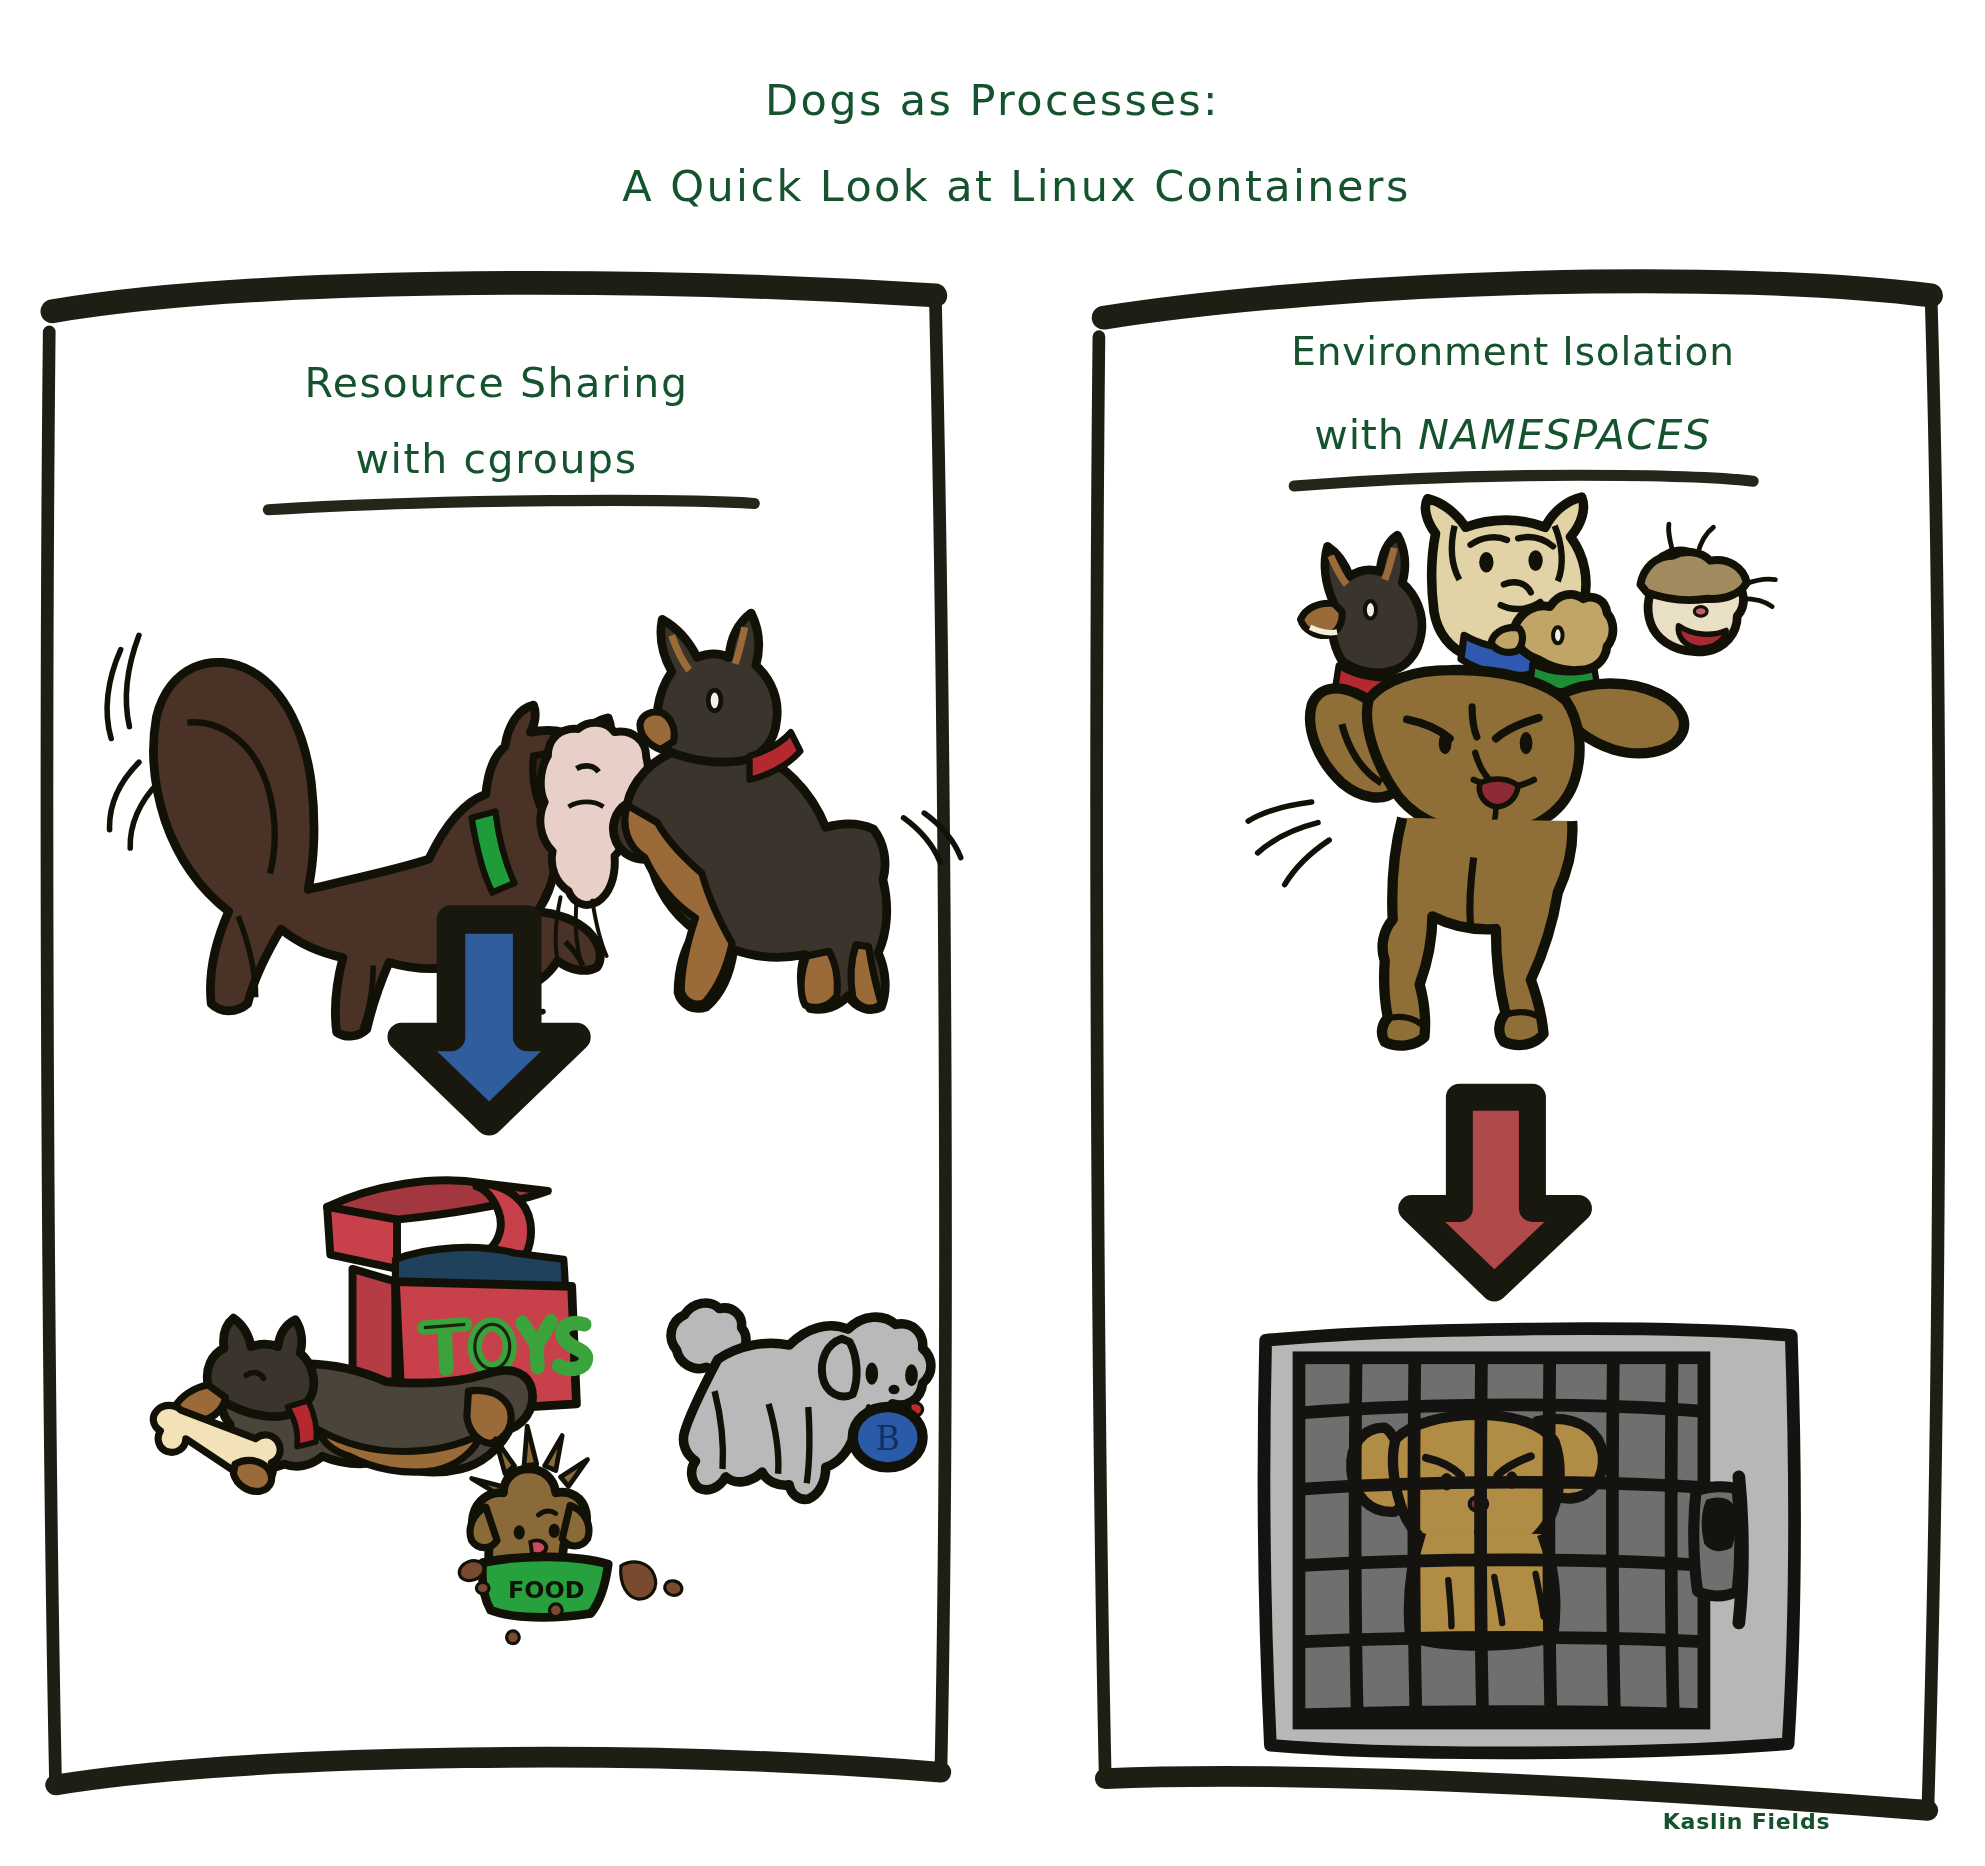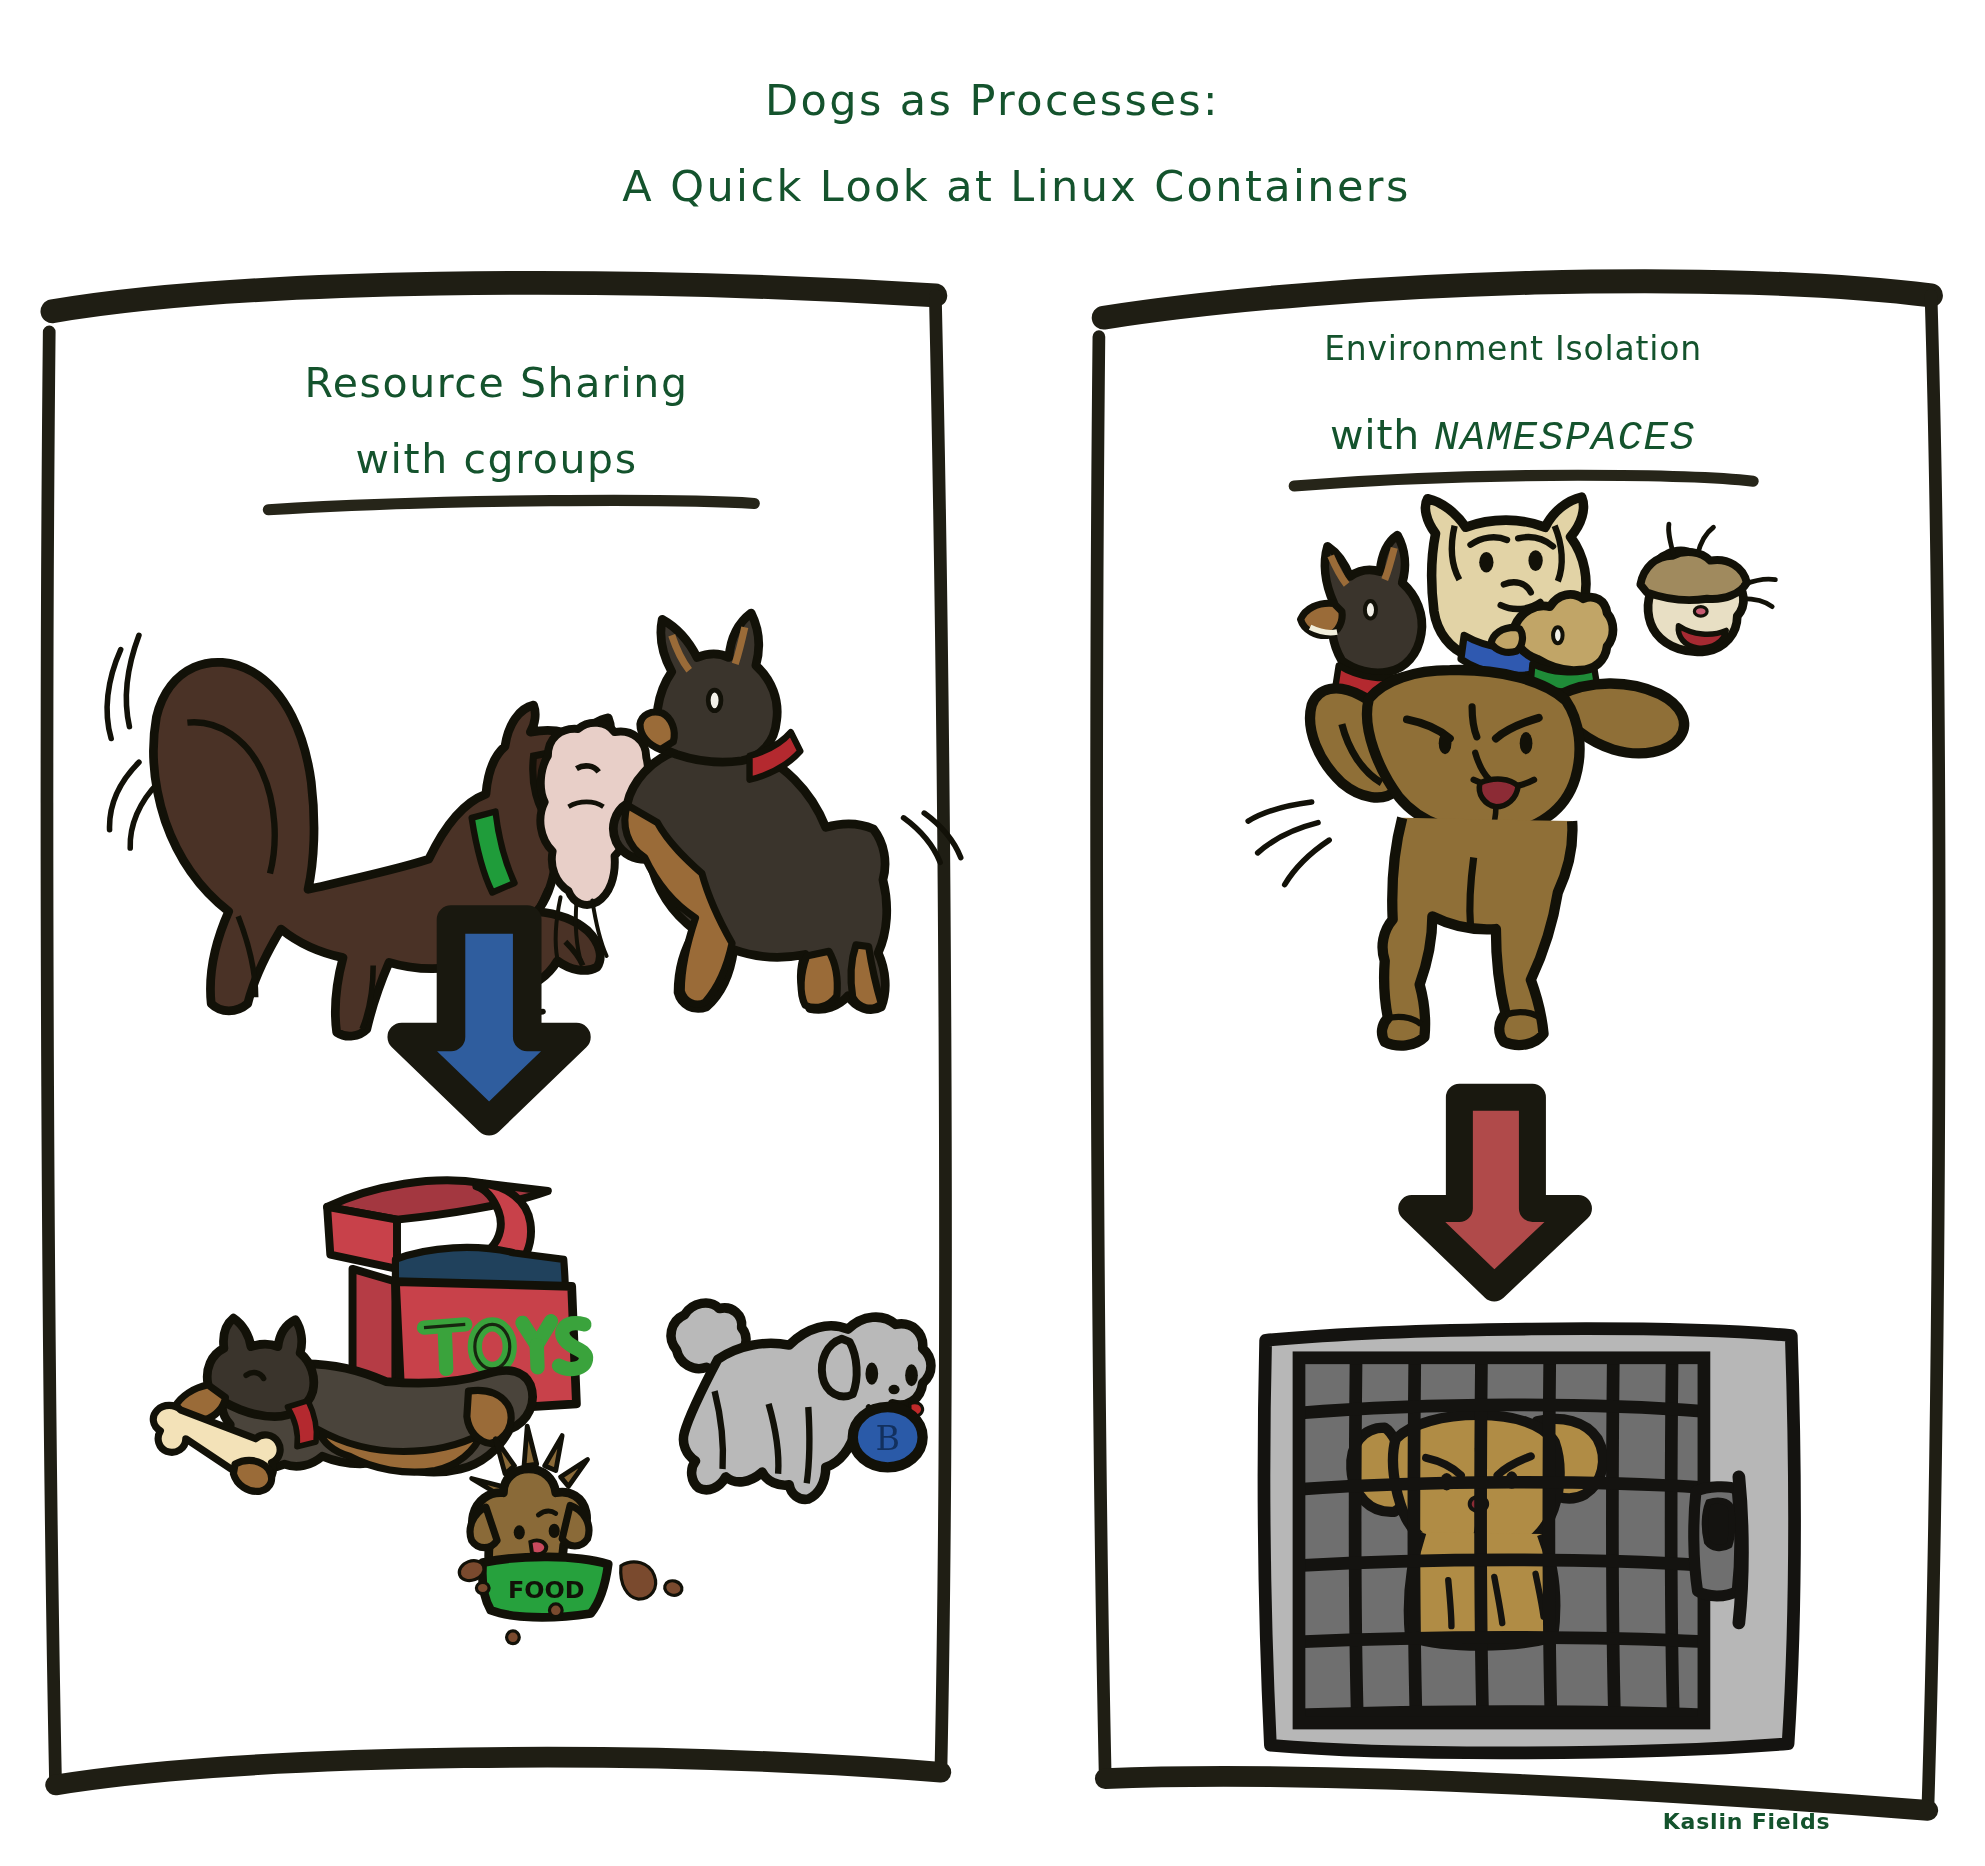--- a/index.html
+++ b/index.html
@@ -52,30 +52,29 @@
   #left-head-1 {
     left: 48px; width: 897px; top: 359px;
     font-size: 41px; letter-spacing: 1.6px;
   }
   #left-head-2 {
     left: 48px; width: 897px; top: 435px;
     font-size: 41px; letter-spacing: 1.6px;
   }
   #right-head-1 {
     left: 1088px; width: 850px; top: 329px;
-    font-size: 33px; letter-spacing: 0.8px;
+    font-size: 39px; letter-spacing: 0.8px;
   }
   #right-head-2 {
     left: 1088px; width: 850px; top: 411px;
     font-size: 41px; letter-spacing: 0.8px;
   }
   #right-head-2 .ns {
     font-style: italic;
     letter-spacing: 1.6px;
-    font-family: Liberation Mono, monospace;
   }
   #signature {
     left: 1572px; width: 349px; top: 1809px;
     font-size: 22px;
     text-align: center;
     letter-spacing: 0.8px;
     font-weight: bold;
   }
 </style>
 </head>

